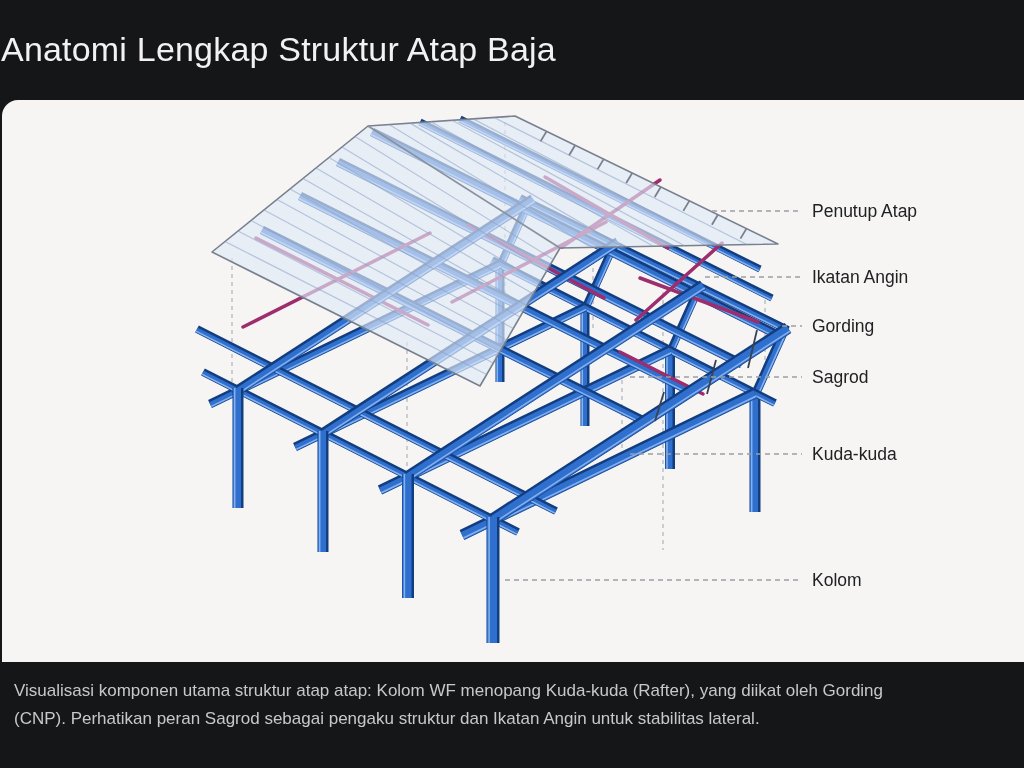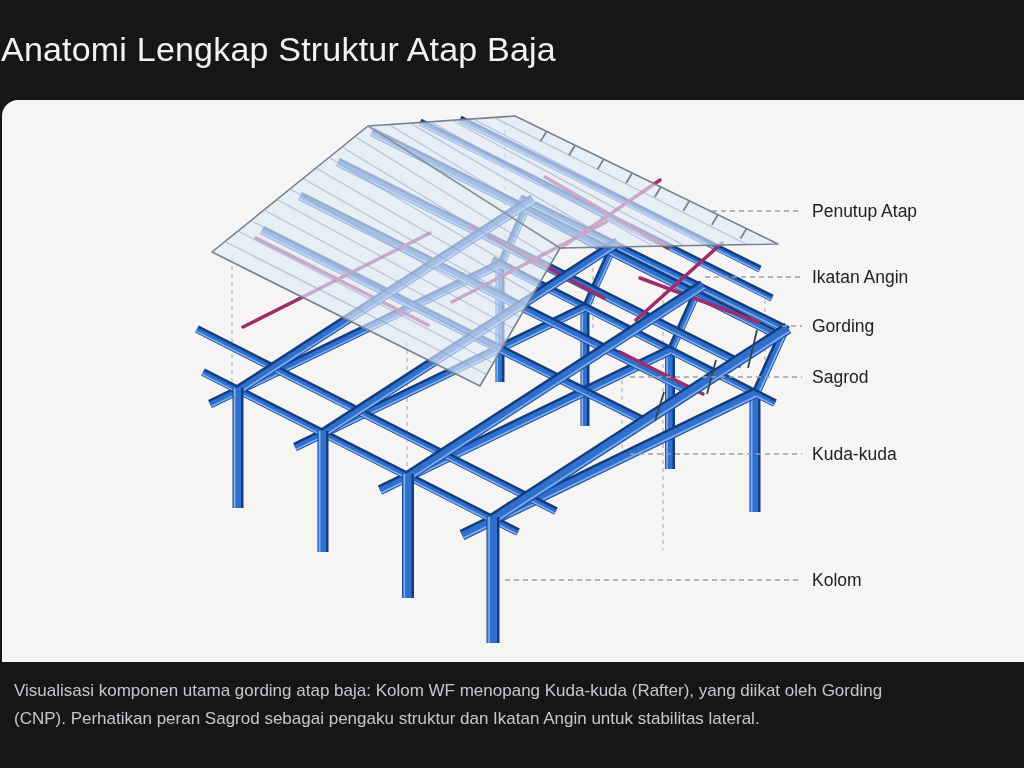--- a/index.html
+++ b/index.html
@@ -185,15 +185,15 @@
       <text x="812" y="217" fill="#202124" font-size="17.5" font-family="&quot;Liberation Sans&quot;, sans-serif">Penutup Atap</text>
       <text x="812" y="283" fill="#202124" font-size="17.5" font-family="&quot;Liberation Sans&quot;, sans-serif">Ikatan Angin</text>
       <text x="812" y="332" fill="#202124" font-size="17.5" font-family="&quot;Liberation Sans&quot;, sans-serif">Gording</text>
       <text x="812" y="383" fill="#202124" font-size="17.5" font-family="&quot;Liberation Sans&quot;, sans-serif">Sagrod</text>
       <text x="812" y="460" fill="#202124" font-size="17.5" font-family="&quot;Liberation Sans&quot;, sans-serif">Kuda-kuda</text>
       <text x="812" y="586" fill="#202124" font-size="17.5" font-family="&quot;Liberation Sans&quot;, sans-serif">Kolom</text>
     </svg>
 </div>
 
 <div class="caption-bar">
-  <p class="caption-line first">Visualisasi komponen utama gording atap baja: Kolom WF menopang Kuda-kuda (Rafter), yang diikat oleh Gording</p>
+  <p class="caption-line first">Visualisasi komponen utama struktur atap atap: Kolom WF menopang Kuda-kuda (Rafter), yang diikat oleh Gording</p>
   <p class="caption-line">(CNP). Perhatikan peran Sagrod sebagai pengaku struktur dan Ikatan Angin untuk stabilitas lateral.</p>
 </div>
 
 </body></html>

